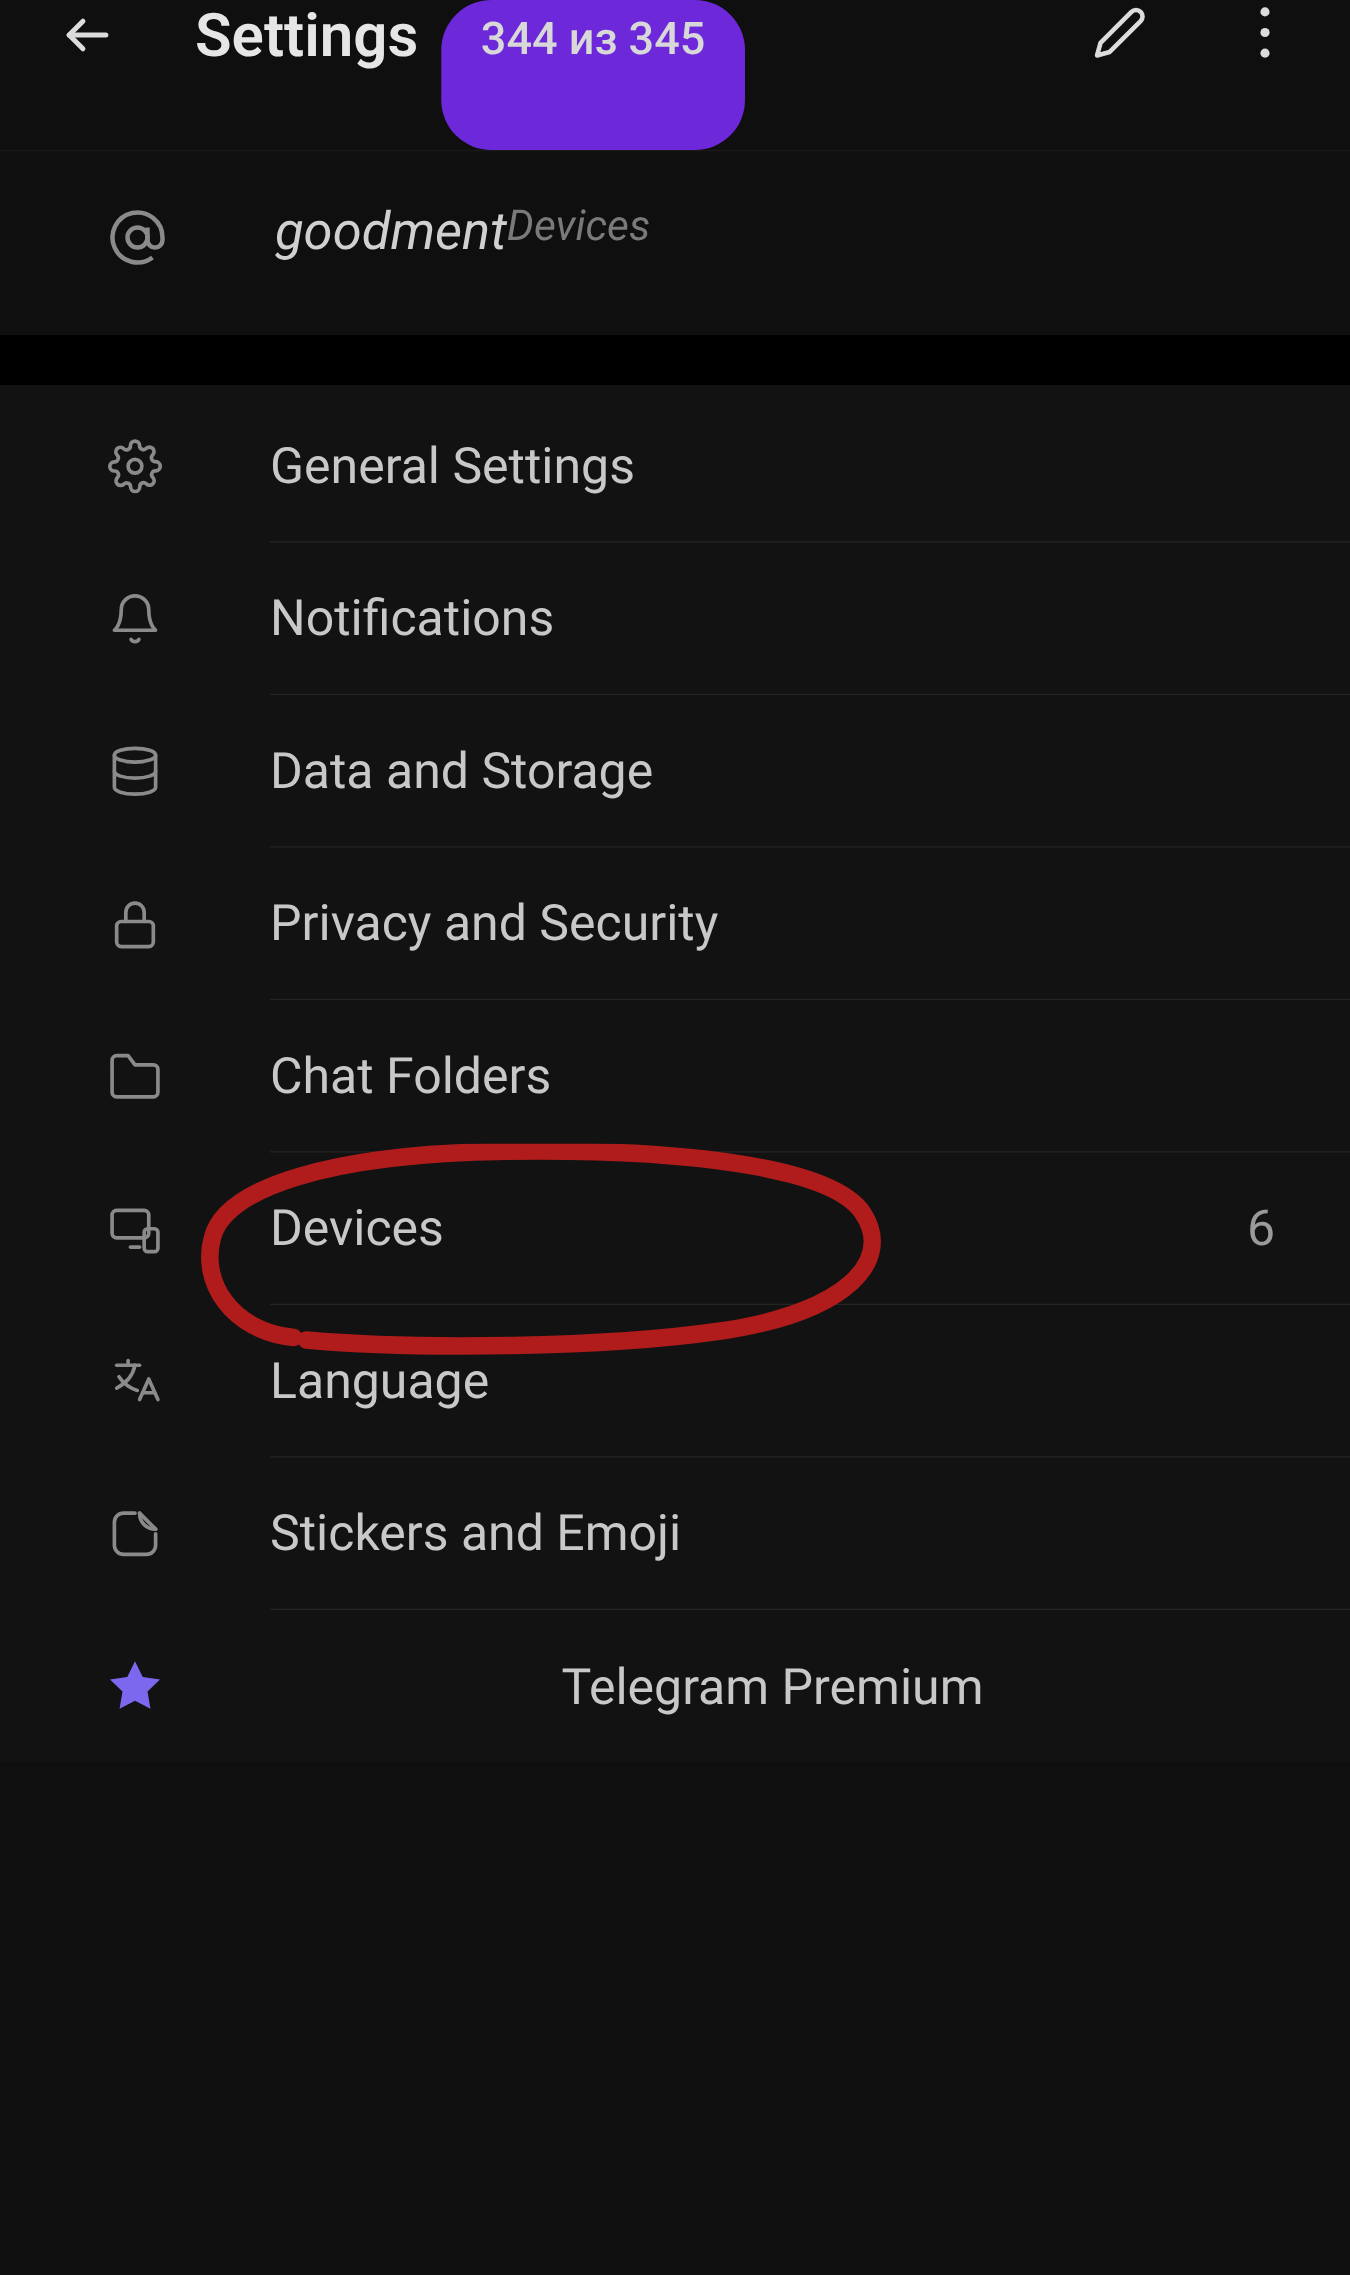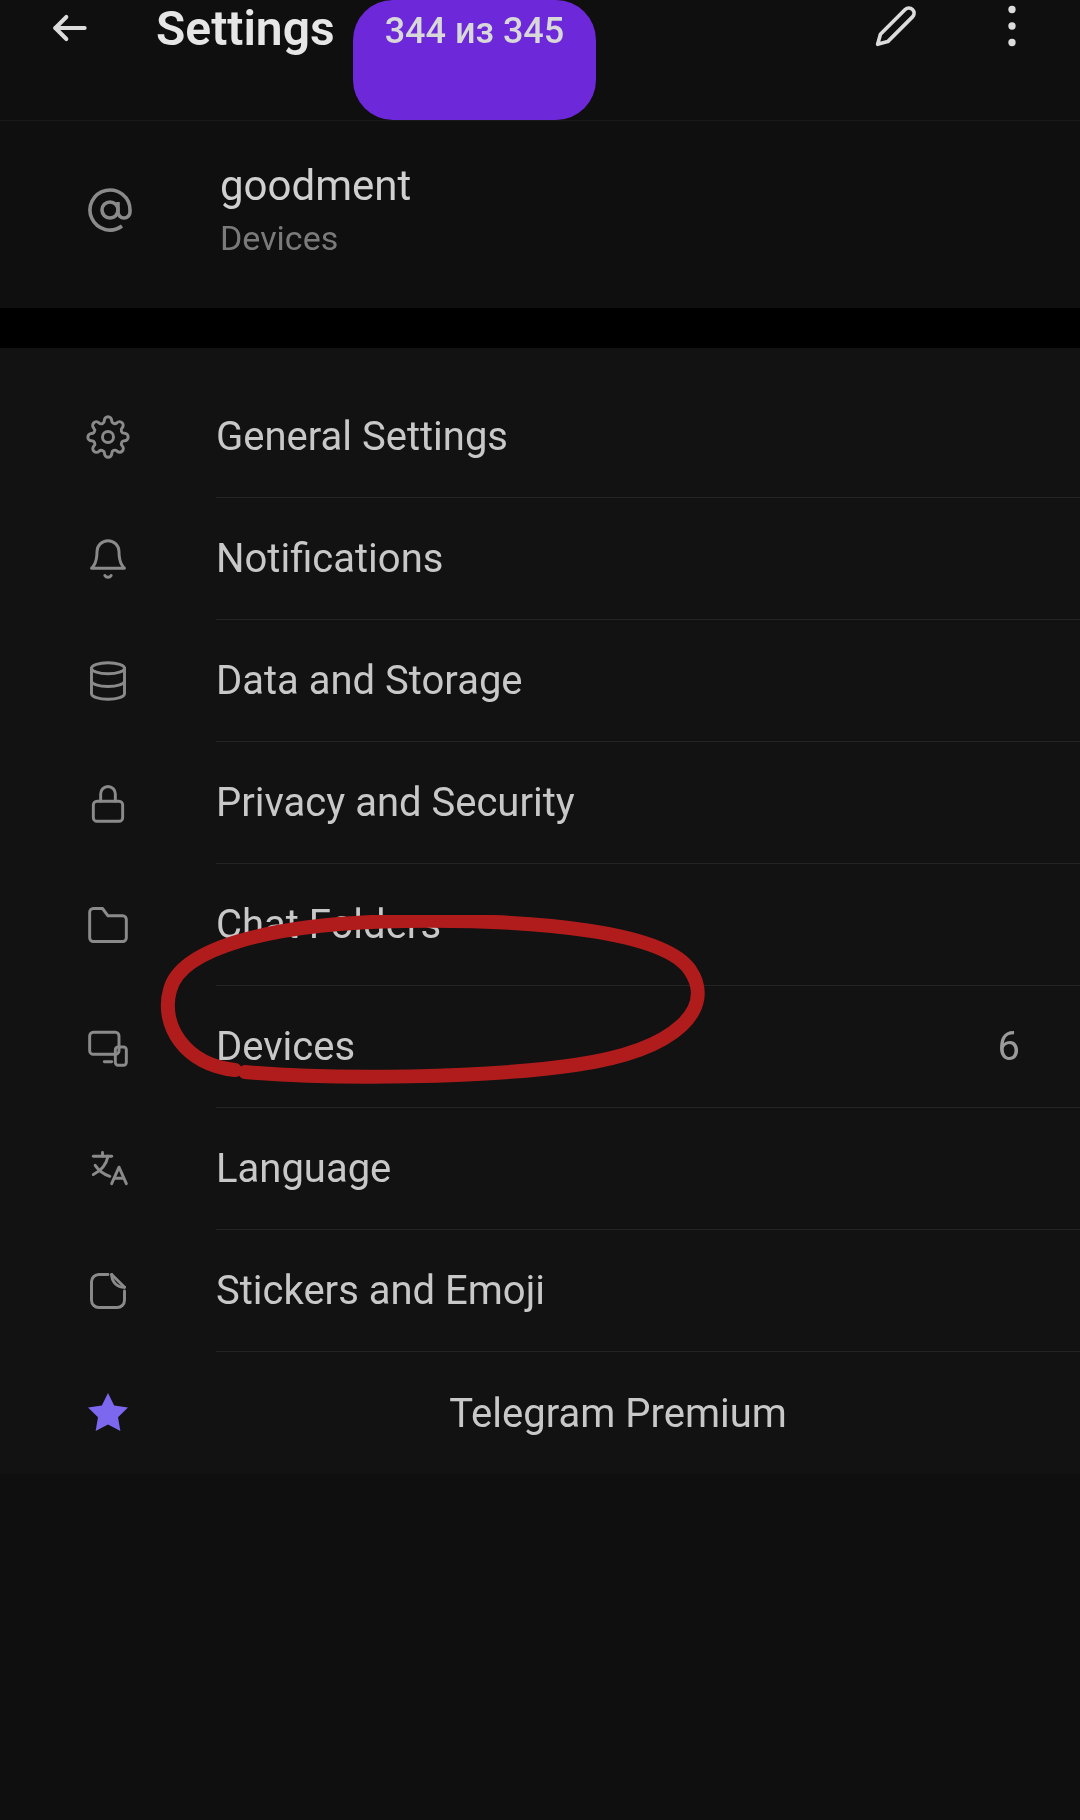--- a/index.html
+++ b/index.html
@@ -77,40 +77,41 @@
     width: 60px;
     display: flex;
     justify-content: center;
     align-items: flex-start;
     color: #8a8a8a;
   }
   .profile-icon svg { width: 48px; height: 48px; }
   .profile-text {
     margin-left: 80px;
     display: flex;
-    flex-direction: column;
+    flex-direction: row;
+    font-style: italic;
   }
   .profile-text .val {
     font-size: 42px;
     color: #d0d0d0;
     margin-bottom: 8px;
   }
   .profile-text .sub {
     font-size: 34px;
     color: #7a7a7a;
   }
   
   .gap {
     height: 40px;
     background: #000000;
   }
   
   .section {
     background: #121212;
-    padding-top: 28px;
+    padding-top: 4px;
     padding-left: 80px;
   }
   .row {
     display: flex;
     align-items: center;
     height: 122px;
     position: relative;
   }
   .row-icon {
     width: 56px;

